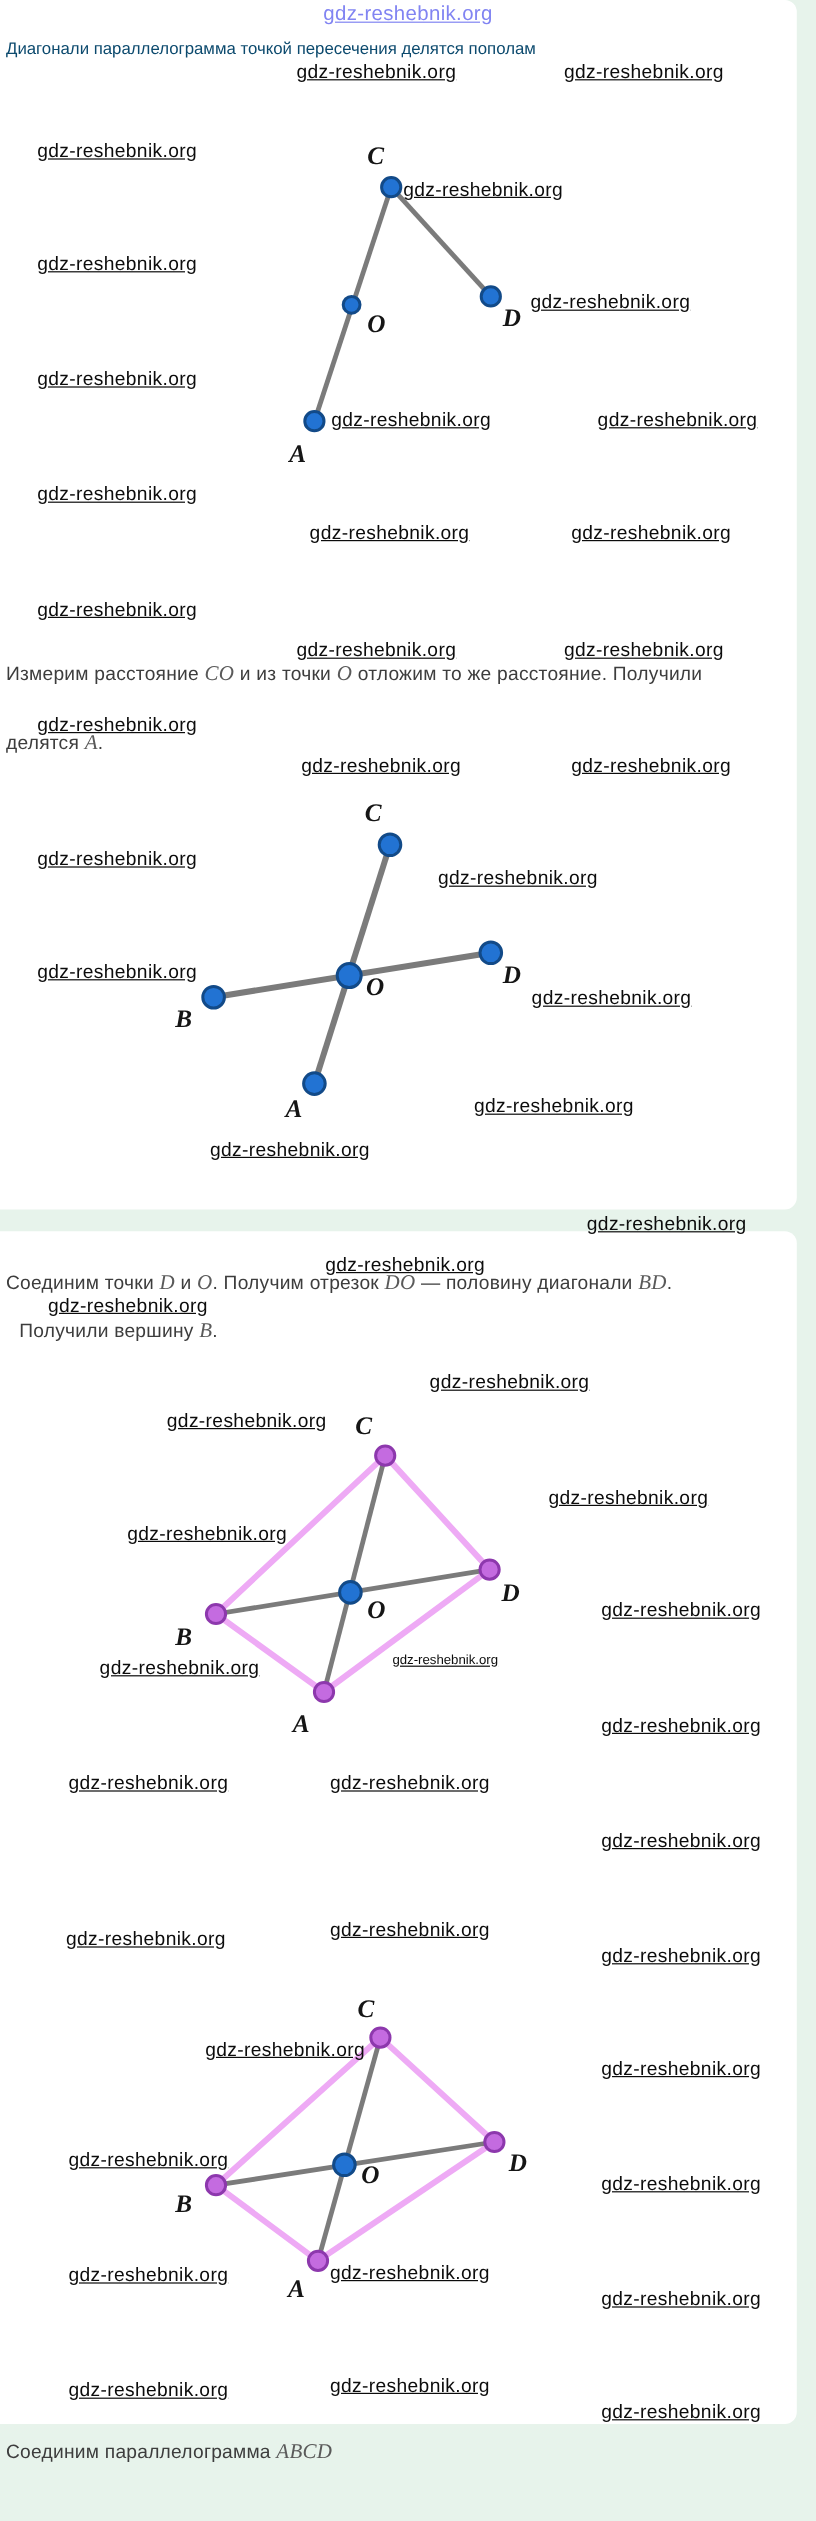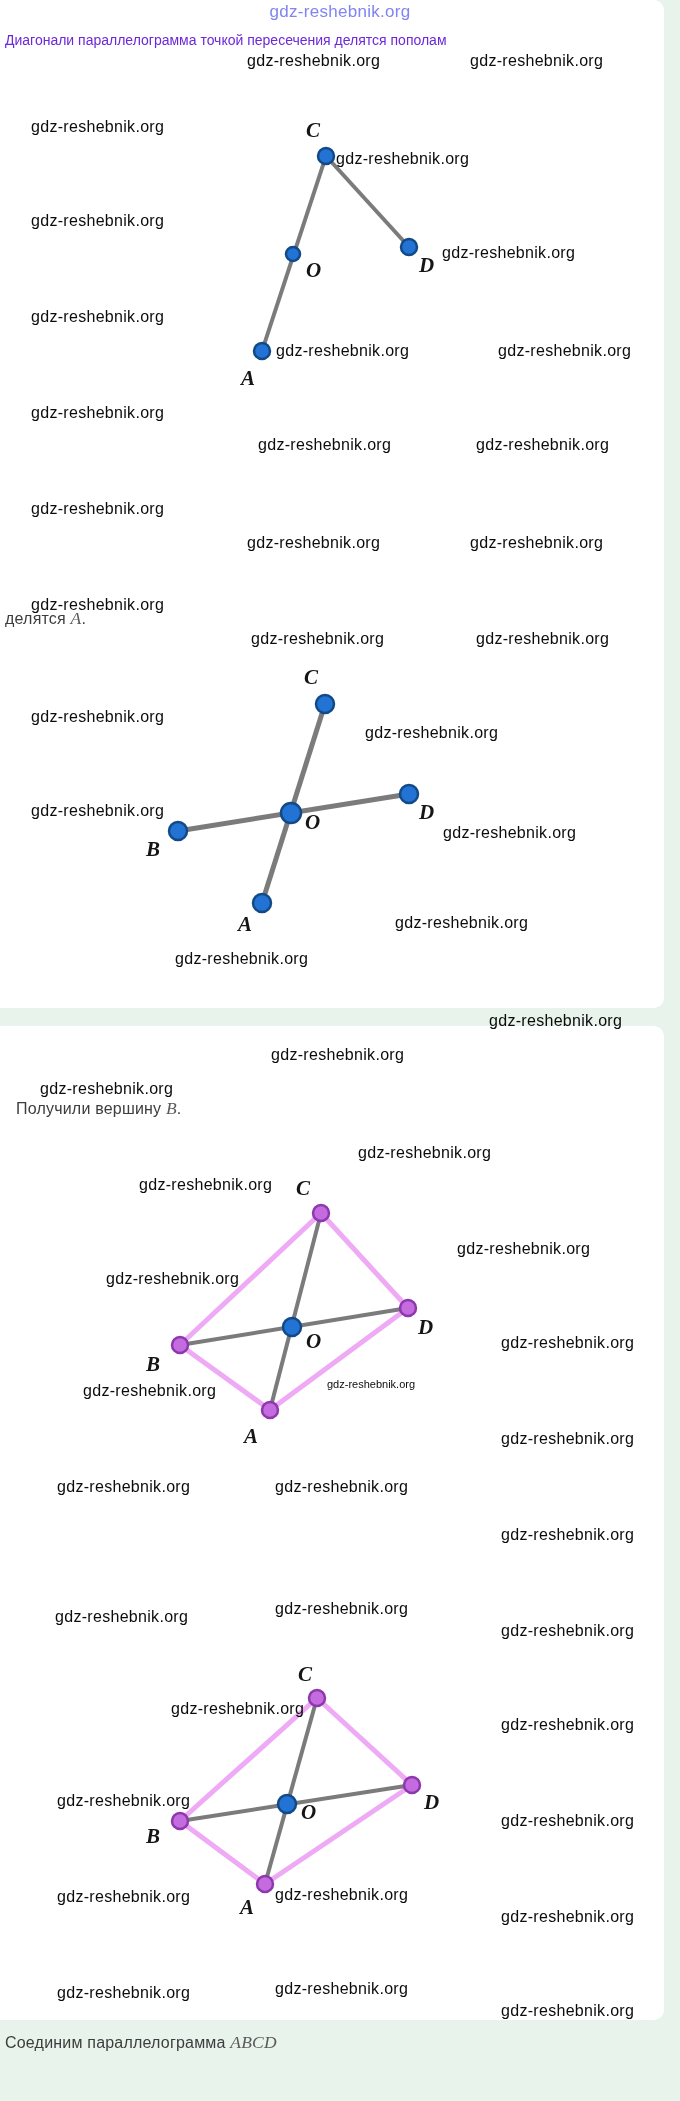--- a/index.html
+++ b/index.html
@@ -3,47 +3,53 @@
 <meta charset="utf-8">
 <style>
   html,body{margin:0;padding:0;}
   .page{
     position:relative;width:680px;height:2101px;overflow:hidden;
     background:#e7f3eb;font-family:"Liberation Sans",sans-serif;
   }
   .panel{position:absolute;left:0;width:664px;background:#ffffff;border-radius:0 10px 10px 0;}
   .panel1{top:0;height:1008px;}
   .panel2{top:1026px;height:994px;}
-  .wm{position:absolute;font-size:16px;color:#0c0c0c;white-space:nowrap;letter-spacing:.3px;z-index:5;}
+  .wm{position:absolute;font-size:16px;color:#0c0c0c;white-space:nowrap;letter-spacing:.3px;z-index:5;text-decoration:underline;}
   .wm-top{width:100%;text-align:center;color:#8184f2;font-size:17px;}
   .wm-sm{font-size:11px;letter-spacing:0;}
   .textline{position:absolute;font-size:16px;line-height:21px;color:#3d3d3d;white-space:nowrap;letter-spacing:.2px;z-index:4;}
-  .heading{font-size:14px;color:#6d28d9;letter-spacing:0;}
+  .heading{font-size:14px;color:#0c4a6e;letter-spacing:0;}
   .math{font-family:"Liberation Serif",serif;font-style:italic;font-size:17.5px;color:#5a5a5a;}
   .plabel{position:absolute;font-family:"Liberation Serif",serif;font-style:italic;font-weight:600;font-size:21px;color:#151515;z-index:4;}
   svg.diag{position:absolute;z-index:3;overflow:visible;}
   .seg{stroke:#7b7b7b;fill:none;}
   .edge{stroke:#eeaaf5;fill:none;stroke-linecap:round;}
   .pt-blue{fill:#2273d3;stroke:#124a88;stroke-width:2.5;}
   .pt-purple{fill:#c46be0;stroke:#8d38ad;stroke-width:2.5;}
 </style>
 </head>
 <body>
 
 <div class="page">
 
   <div class="panel panel1"></div>
   <div class="panel panel2"></div>
 
   <div class="textline heading" style="left:5px;top:30px">Диагонали параллелограмма точкой пересечения делятся пополам</div>
 
+  <div class="textline" style="left:5px;top:551px">
+    <span>Измерим расстояние </span><span class="math">CO</span><span> и из точки </span><span class="math">O</span><span> отложим то же расстояние. Получили</span>
+  </div>
   <div class="textline" style="left:5px;top:608px">
     <span>делятся </span><span class="math">A</span><span>.</span>
   </div>
 
+  <div class="textline" style="left:5px;top:1058px">
+    <span>Соединим точки </span><span class="math">D</span><span> и </span><span class="math">O</span><span>. Получим отрезок </span><span class="math">DO</span><span> — половину диагонали </span><span class="math">BD</span><span>.</span>
+  </div>
   <div class="textline" style="left:16px;top:1098px">
     <span>Получили вершину </span><span class="math">B</span><span>.</span>
   </div>
 
 
   <div class="textline" style="left:5px;top:2032px">
     <span>Соединим параллелограмма </span><span class="math">ABCD</span>
   </div>
 
   <svg class="diag" style="left:100px;top:100px" width="360" height="300">

